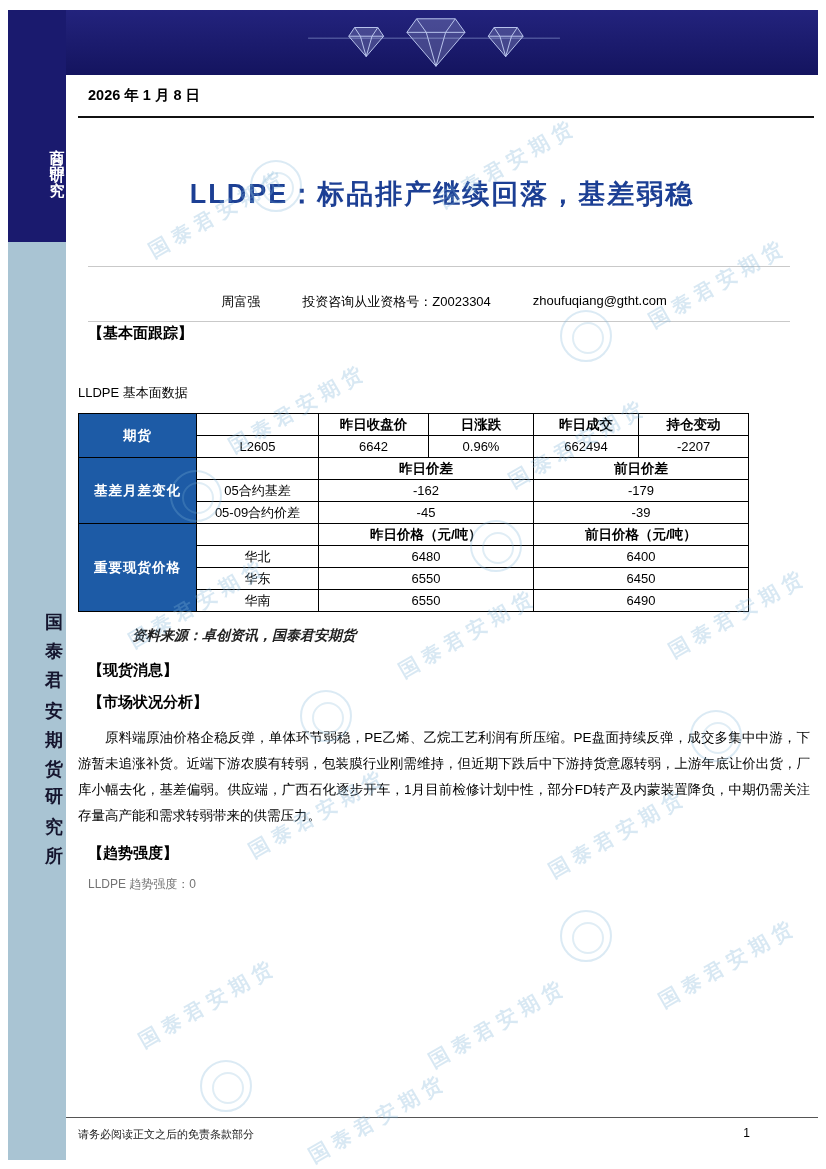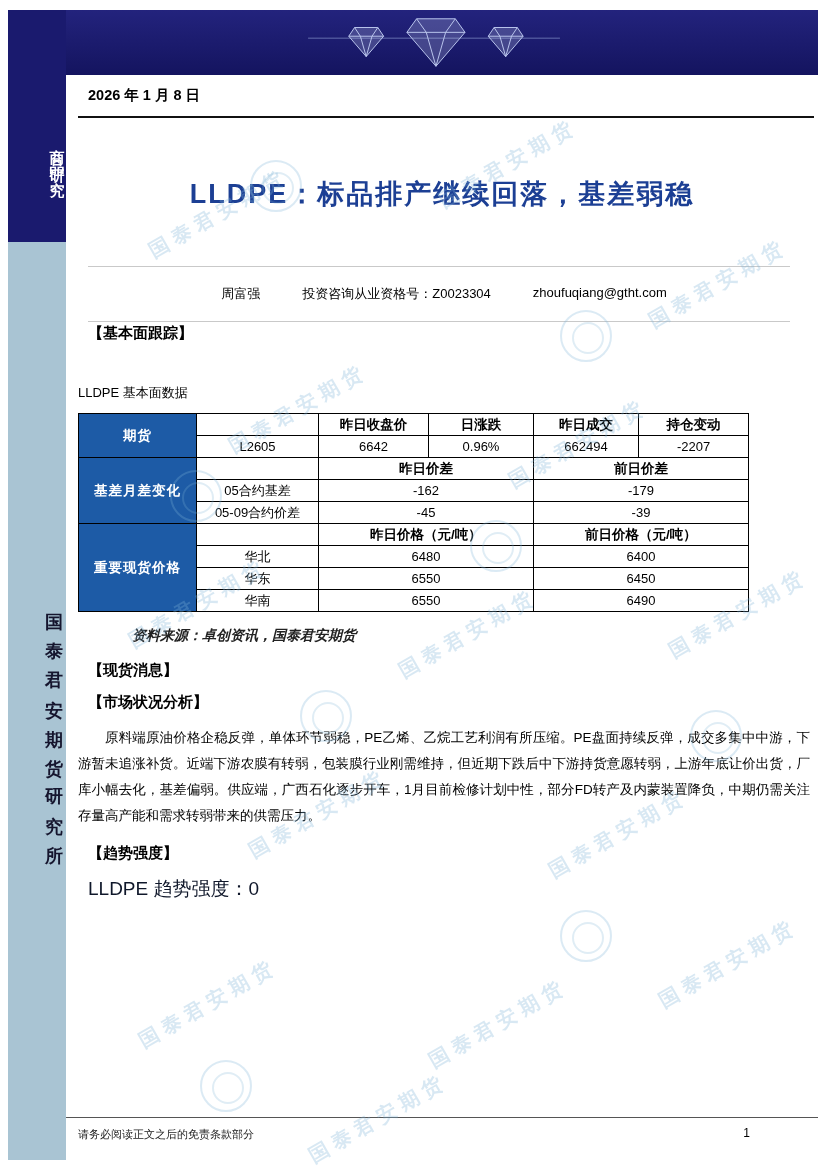--- a/index.html
+++ b/index.html
@@ -38,21 +38,21 @@
   .date { position:absolute; left:88px; top:86px; font-size:14.5px; font-weight:bold; color:#000; }
   .rule-dark { position:absolute; left:78px; top:116px; width:736px; height:2px; background:#111; }
 
   .title {
     position:absolute; left:66px; top:176px; width:752px;
     text-align:center; font-size:27px; font-weight:bold; color:#1c3f94; letter-spacing:2px;
   }
 
   .rule-light { position:absolute; left:88px; width:702px; height:1px; background:#c9c9c9; }
   .author-row {
-    position:absolute; left:78px; top:285px; width:732px;
+    position:absolute; left:78px; top:293px; width:732px;
     display:flex; justify-content:center; gap:42px;
     font-size:13px; color:#000;
   }
 
   
   .h-sec { font-size:15px; font-weight:bold; color:#000; }
   .h-fund { position:absolute; left:88px; top:324px; }
   .tbl-label { position:absolute; left:78px; top:384px; font-size:13px; color:#000; }
 
   
@@ -61,21 +61,21 @@
   td { border:1px solid #000; height:22px; padding:0 2px; text-align:center; font-size:13px; color:#000; white-space:nowrap; overflow:hidden; }
   td.tg { background:#1d5ba6; color:#fff; font-weight:bold; font-size:13.5px; letter-spacing:1px; }
   td.th { font-weight:bold; font-size:13.5px; }
 
   .source { position:absolute; left:92px; top:627px; font-size:14px; font-weight:bold; font-style:italic; color:#222; font-family:"Liberation Serif","DejaVu Serif",serif;margin-left:40px; }
 
   
   .body-flow { position:absolute; left:78px; top:660px; width:732px; }
   .body-flow .h-sec { margin:1px 0 13px 10px; }
   .body-flow p { font-size:13.5px; line-height:1.92; text-indent:2em; text-align:justify; color:#000; margin:0 0 15px 0; }
-  .trend-val { font-size:19px; color:#0f172a; margin:9px 0 0 10px; }
+  .trend-val { font-size:12px; color:#737373; margin:9px 0 0 10px; }
   .mt { margin-top:7px; }
 
   
   .footer-rule { position:absolute; left:66px; top:1117px; width:752px; height:1px; background:#555; }
   .footer-disclaimer { position:absolute; left:78px; top:1127px; font-size:11px; color:#222; font-family:"Liberation Serif","DejaVu Serif",serif; }
   .page-num { position:absolute; right:76px; top:1126px; font-size:12px; color:#000; }
 
   
   .wm-layer { position:absolute; inset:0; pointer-events:none; z-index:6; }
   .wm {

